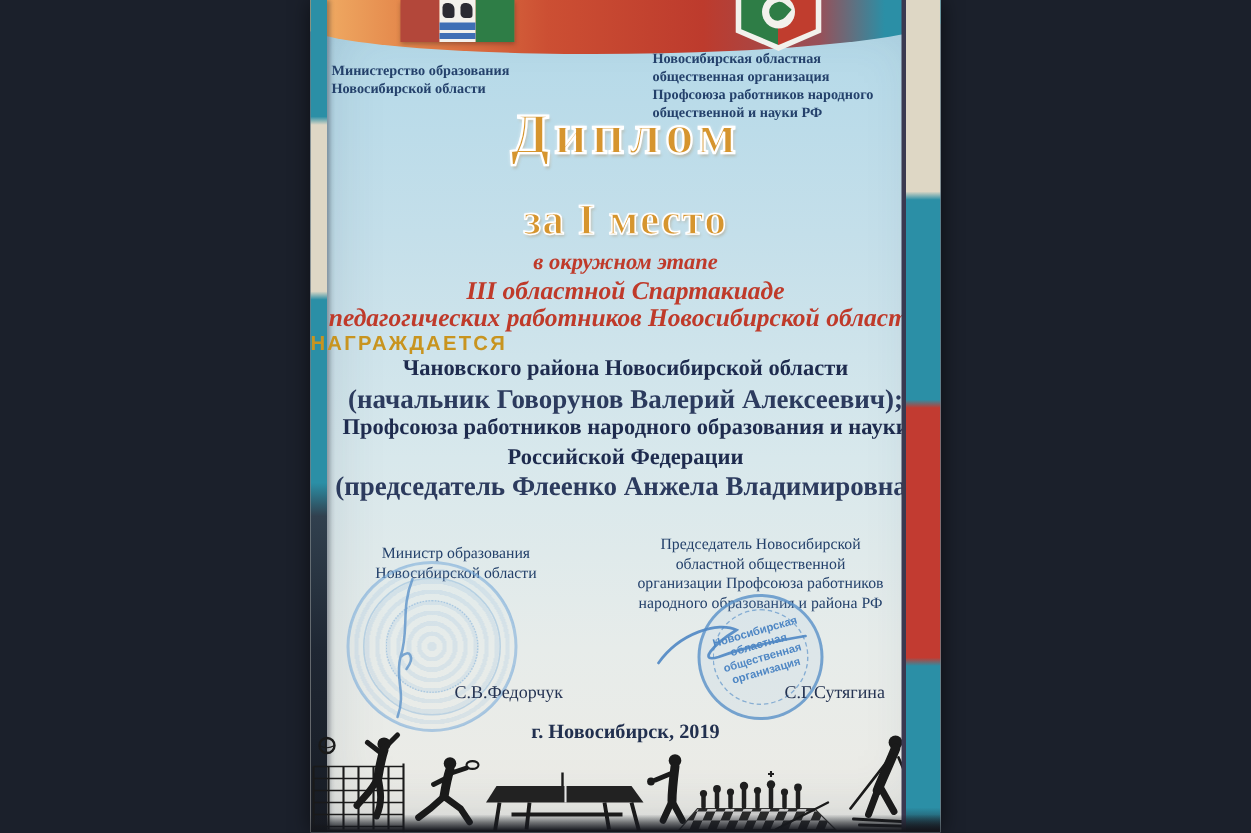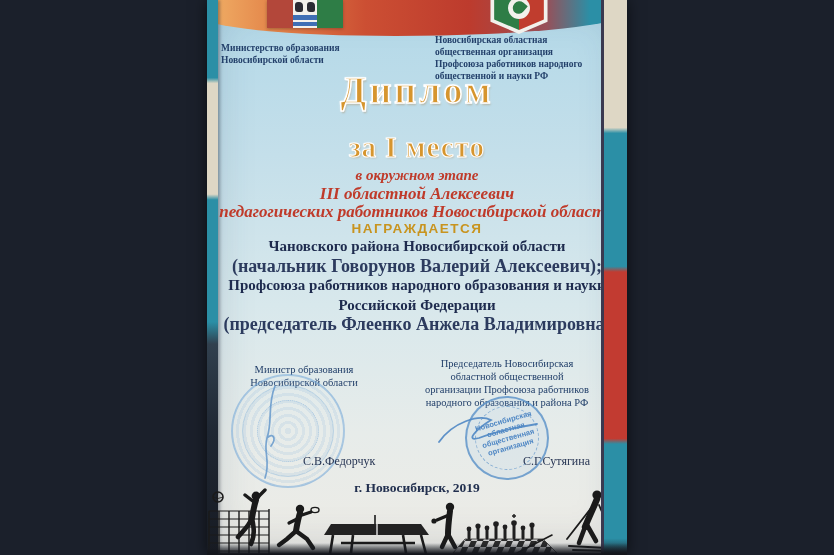--- a/index.html
+++ b/index.html
@@ -79,21 +79,21 @@
     -webkit-text-stroke:1px #ffffff;
     text-shadow:0 0 1px #fff, 0 0 2px rgba(255,255,255,.8), 1px 1px 2px rgba(140,90,20,.35);
   }
 
   .event-line { position:absolute; left:0; width:100%; text-align:center;
     font-style:italic; font-weight:bold; color:#bf3a2a; }
   .event-1 { top:167px; font-size:15px; }
   .event-2 { top:184px; font-size:17px; }
   .event-3 { top:202px; font-size:17px; }
 
-  .award-label { position:absolute; left:0; top:221px; width:100%; text-align:center;
+  .award-label { position:absolute; left:0; top:221px; width:100%; 
     font-size:13.5px; font-weight:bold; letter-spacing:1.5px; color:#c8941f;
     font-family:"Liberation Sans", sans-serif; }
 
   
   .recipient { position:absolute; left:6px; top:237px; width:408px; text-align:center;
     color:#1e2b4e; }
   .recipient div { line-height:19.5px; }
   .r-bold { font-weight:bold; font-size:15px; }
   .r-reg  { font-weight:bold; font-size:18px; color:#2c3b5e; }
 
@@ -169,39 +169,39 @@
       <div>Новосибирская областная</div>
       <div>общественная организация</div>
       <div>Профсоюза работников народного</div>
       <div>общественной и науки РФ</div>
     </div>
 
     <div class="title">Диплом</div>
     <div class="place">за I место</div>
 
     <div class="event-line event-1">в окружном этапе</div>
-    <div class="event-line event-2">III областной Алексеевич</div>
+    <div class="event-line event-2">III областной Спартакиаде</div>
     <div class="event-line event-3">педагогических работников Новосибирской области</div>
 
     <div class="award-label">НАГРАЖДАЕТСЯ</div>
 
     <div class="recipient">
       <div class="r-bold">Чановского района Новосибирской области</div>
       <div class="r-reg">(начальник Говорунов Валерий Алексеевич);</div>
       <div class="r-bold">Профсоюза работников народного образования и науки</div>
       <div class="r-bold">Российской Федерации</div>
       <div class="r-reg">(председатель Флеенко Анжела Владимировна)</div>
     </div>
 
     <div class="sig-title sig-title-left">
       <div>Министр образования</div>
       <div>Новосибирской области</div>
     </div>
     <div class="sig-title sig-title-right">
-      <div>Председатель Новосибирская</div>
+      <div>Председатель Новосибирской</div>
       <div>областной общественной</div>
       <div>организации Профсоюза работников</div>
       <div>народного образования и района РФ</div>
     </div>
 
     <div class="stamp stamp-left"></div>
     <svg class="sig-svg sig-svg-left" width="70" height="110" viewBox="0 0 70 110">
       <path d="M38,4 C30,24 36,38 30,56 C26,70 34,80 28,96 M30,56 C36,50 40,56 34,64" fill="none" stroke="#5e93c9" stroke-width="1.7" stroke-linecap="round" opacity="0.8"></path>
     </svg>
 

